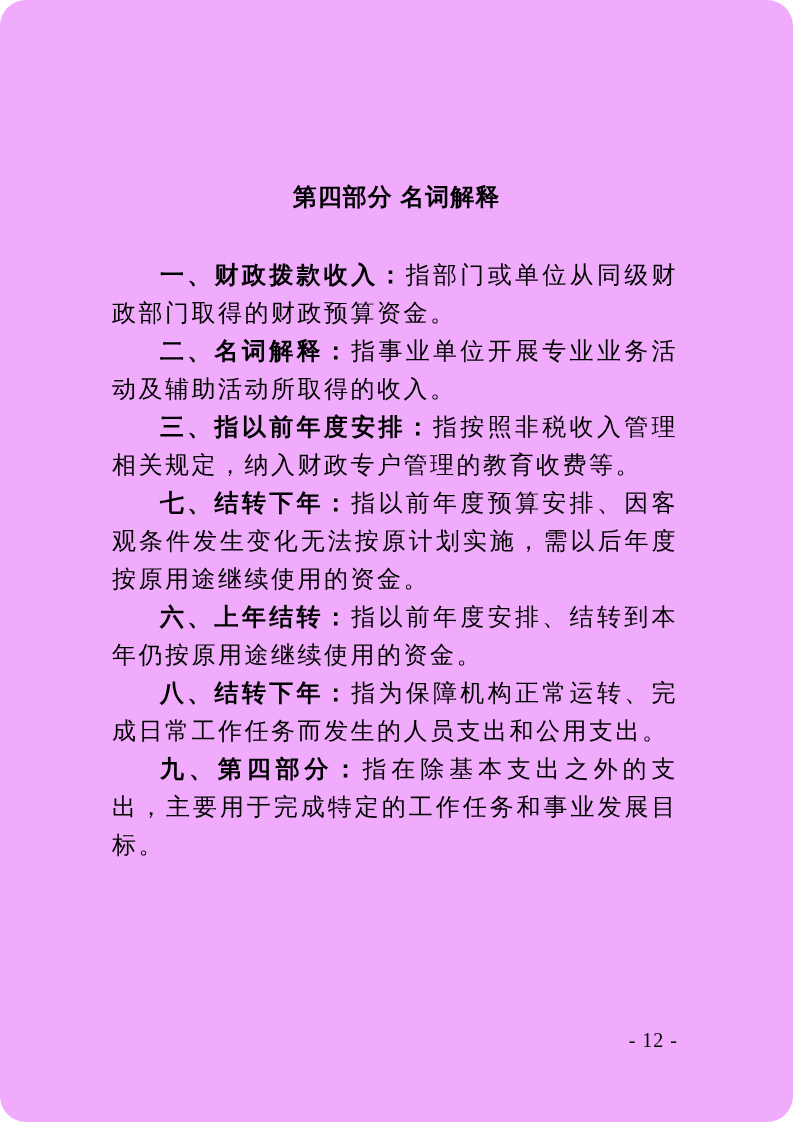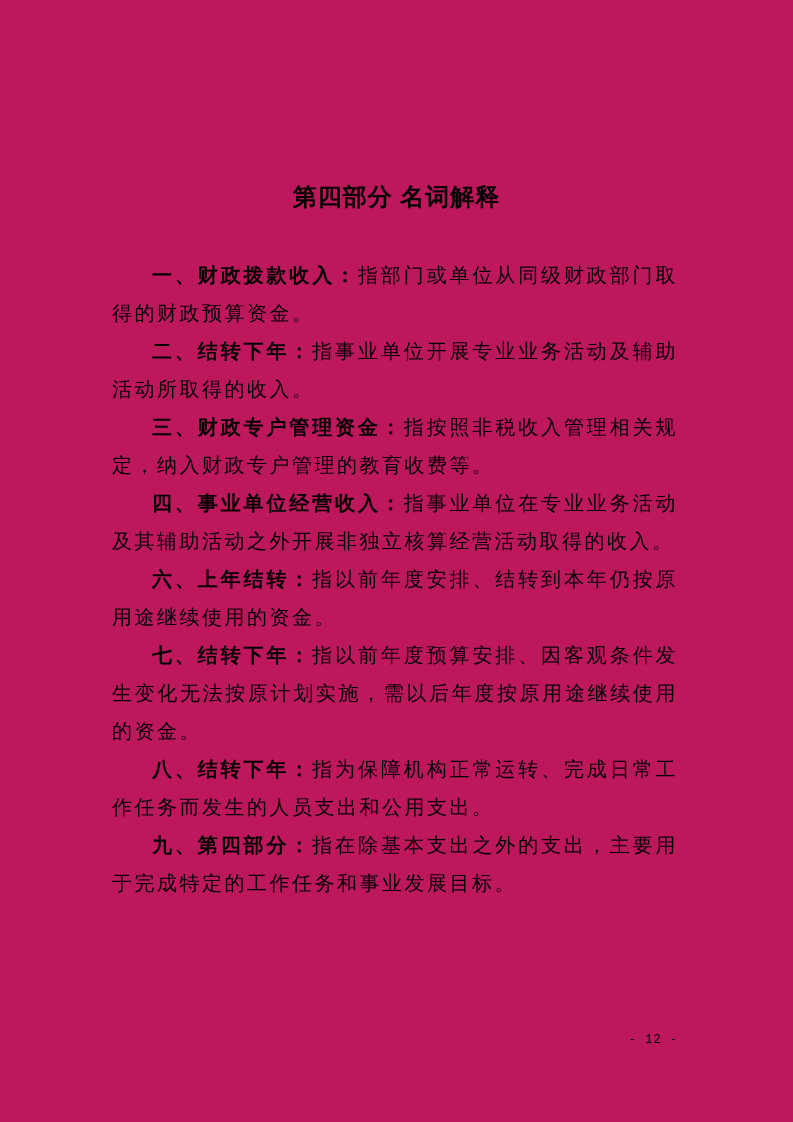--- a/index.html
+++ b/index.html
@@ -11,73 +11,73 @@
     width: 793px;
     height: 1122px;
     position: relative;
     color: #000000;
     font-family: "Liberation Serif", "DejaVu Serif", serif;
     overflow: hidden;
   }
   .page {
     position: absolute;
     inset: 0;
-    background: #be185d;
+    background: #f0abfc;
+    border-radius: 26px;
   }
   .doc-title {
     margin: 183px 0 0 0;
     text-align: center;
     font-family: "Liberation Sans", "DejaVu Sans", sans-serif;
     font-weight: bold;
     font-size: 24px;
     line-height: 28px;
     letter-spacing: 1px;
   }
   .definitions {
     margin: 45px 115px 12px 112px;
     width: 566px;
-    font-size: 20px;
+    font-size: 24px;
     line-height: 38px;
     letter-spacing: 2.5px;
     text-align: justify;
     text-justify: inter-ideograph;
   }
   .definitions p {
     margin: 0;
     padding: 0;
     text-indent: 2em;
     word-break: break-all;
   }
   .term {
     font-family: "Liberation Sans", "DejaVu Sans", sans-serif;
     font-weight: bold;
   }
   .page-number {
     position: absolute;
     top: 1030px;
     right: 115px;
-    font-size: 12px;
+    font-size: 20px;
     line-height: 20px;
     letter-spacing: 1px;
-    font-family: Liberation Mono, monospace;
+    font-family: Liberation Serif, serif;
   }
 </style>
 </head>
 <body>
 
 <div class="page">
 
   <h1 class="doc-title">第四部分 名词解释</h1>
 
   <div class="definitions">
     <p><span class="term">一、财政拨款收入：</span><span class="def">指部门或单位从同级财政部门取得的财政预算资金。</span></p>
-    <p><span class="term">二、结转下年：</span><span class="def">指事业单位开展专业业务活动及辅助活动所取得的收入。</span></p>
-    <p><span class="term">三、财政专户管理资金：</span><span class="def">指按照非税收入管理相关规定，纳入财政专户管理的教育收费等。</span></p>
-    <p><span class="term">四、事业单位经营收入：</span><span class="def">指事业单位在专业业务活动及其辅助活动之外开展非独立核算经营活动取得的收入。</span></p>
+    <p><span class="term">二、名词解释：</span><span class="def">指事业单位开展专业业务活动及辅助活动所取得的收入。</span></p>
+    <p><span class="term">三、指以前年度安排：</span><span class="def">指按照非税收入管理相关规定，纳入财政专户管理的教育收费等。</span></p>
+    <p><span class="term">七、结转下年：</span><span class="def">指以前年度预算安排、因客观条件发生变化无法按原计划实施，需以后年度按原用途继续使用的资金。</span></p>
     <p><span class="term">六、上年结转：</span><span class="def">指以前年度安排、结转到本年仍按原用途继续使用的资金。</span></p>
-    <p><span class="term">七、结转下年：</span><span class="def">指以前年度预算安排、因客观条件发生变化无法按原计划实施，需以后年度按原用途继续使用的资金。</span></p>
     <p><span class="term">八、结转下年：</span><span class="def">指为保障机构正常运转、完成日常工作任务而发生的人员支出和公用支出。</span></p>
     <p><span class="term">九、第四部分：</span><span class="def">指在除基本支出之外的支出，主要用于完成特定的工作任务和事业发展目标。</span></p>
   </div>
 
   <div class="page-number">- 12 -</div>
 
 </div>
 
 </body></html>

